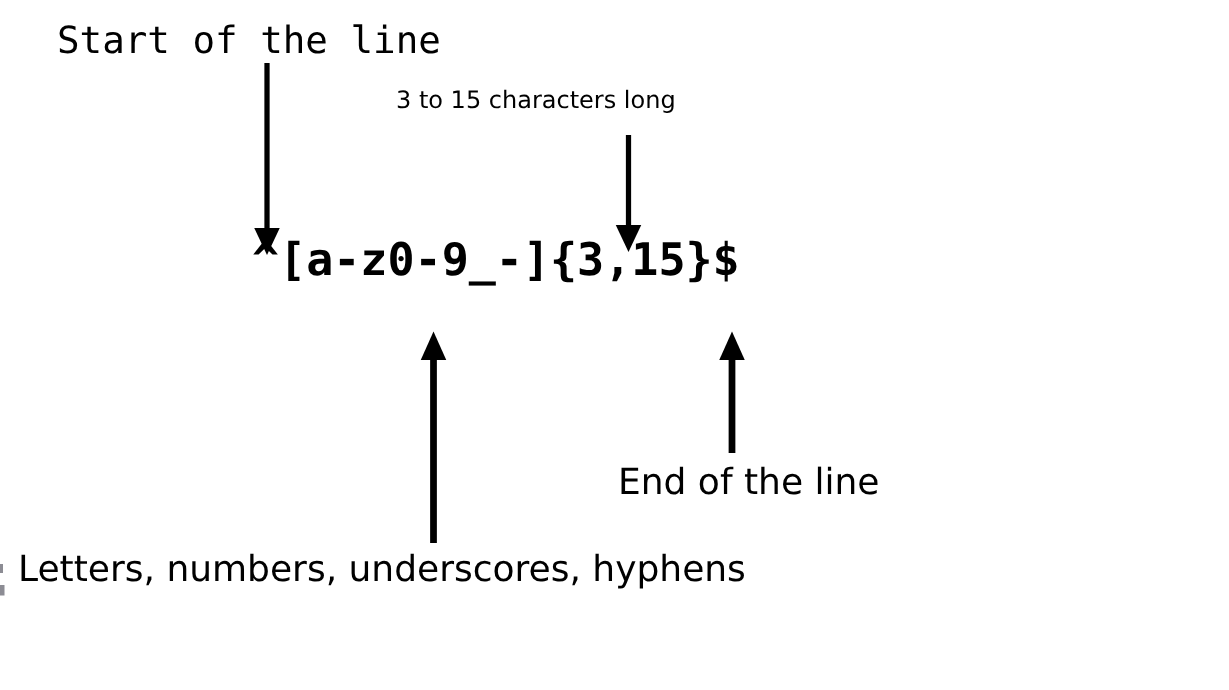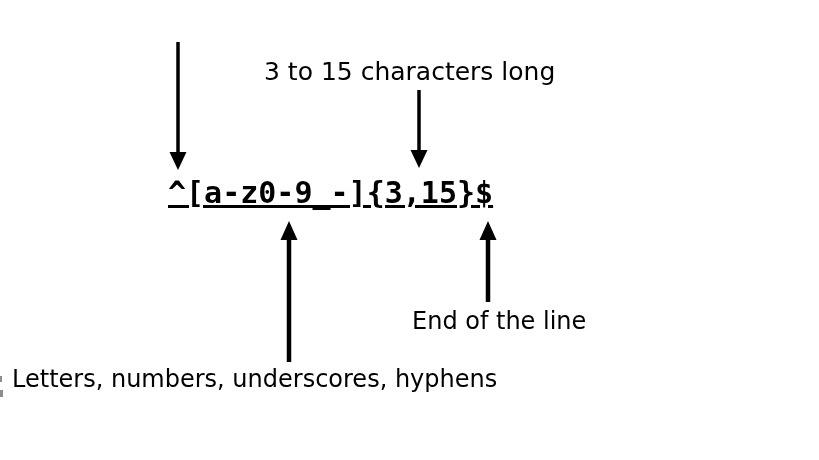--- a/index.html
+++ b/index.html
@@ -21,34 +21,33 @@
     line-height: 1;
     color: #000000;
   }
   .mono {
     font-family: "DejaVu Sans Mono", monospace;
   }
   .sans {
     font-family: "DejaVu Sans", sans-serif;
   }
   .lbl-start   { left: 38px;  top: 14px;  font-size: 25px; }
-  .lbl-length  { left: 264px; top: 59px;  font-size: 25px; }
+  .lbl-length  { left: 264px; top: 59px;  font-size: 16px; }
   .lbl-end     { left: 412px; top: 309px; font-size: 24px; }
   .lbl-charset { left: 12px;  top: 367px; font-size: 24px; }
   .regex-line {
     position: absolute;
     left: 168px;
-    top: 176px;
+    top: 157px;
     font-size: 30px;
     font-weight: bold;
     letter-spacing: 0;
     line-height: 1.1;
     font-family: "DejaVu Sans Mono", monospace;
     white-space: pre;
-    text-decoration: underline;
   }
   .arrow-layer {
     position: absolute;
     left: 0;
     top: 0;
     width: 819px;
     height: 460px;
     pointer-events: none;
   }
   .edge-artifact {
@@ -56,20 +55,21 @@
     background: #8c8c94;
   }
   .edge-artifact.a1 { left: 0; top: 376px; width: 2px; height: 6px; }
   .edge-artifact.a2 { left: 0; top: 390px; width: 3px; height: 7px; }
 </style>
 </head>
 <body>
 
 <div class="stage">
 
+  <div class="label mono lbl-start">Start of the line</div>
 
   <div class="label sans lbl-length">3 to 15 characters long</div>
 
   <div class="label sans lbl-charset">Letters, numbers, underscores, hyphens</div>
 
   <div class="label sans lbl-end">End of the line</div>
 
   <div class="regex-line">^[a-z0-9_-]{3,15}$</div>
 
   <svg class="arrow-layer" width="819" height="460" viewBox="0 0 819 460" xmlns="http://www.w3.org/2000/svg">

